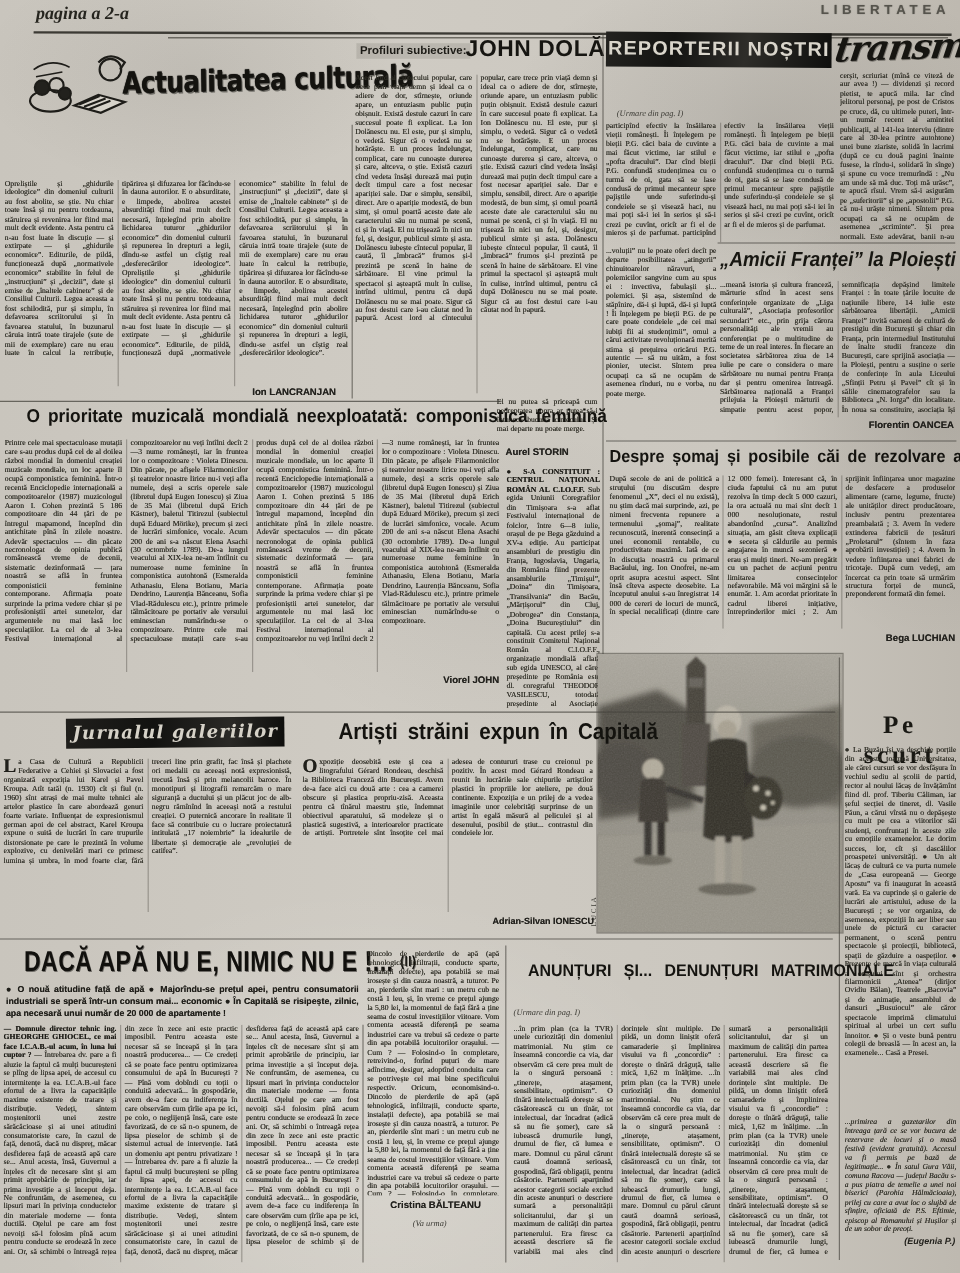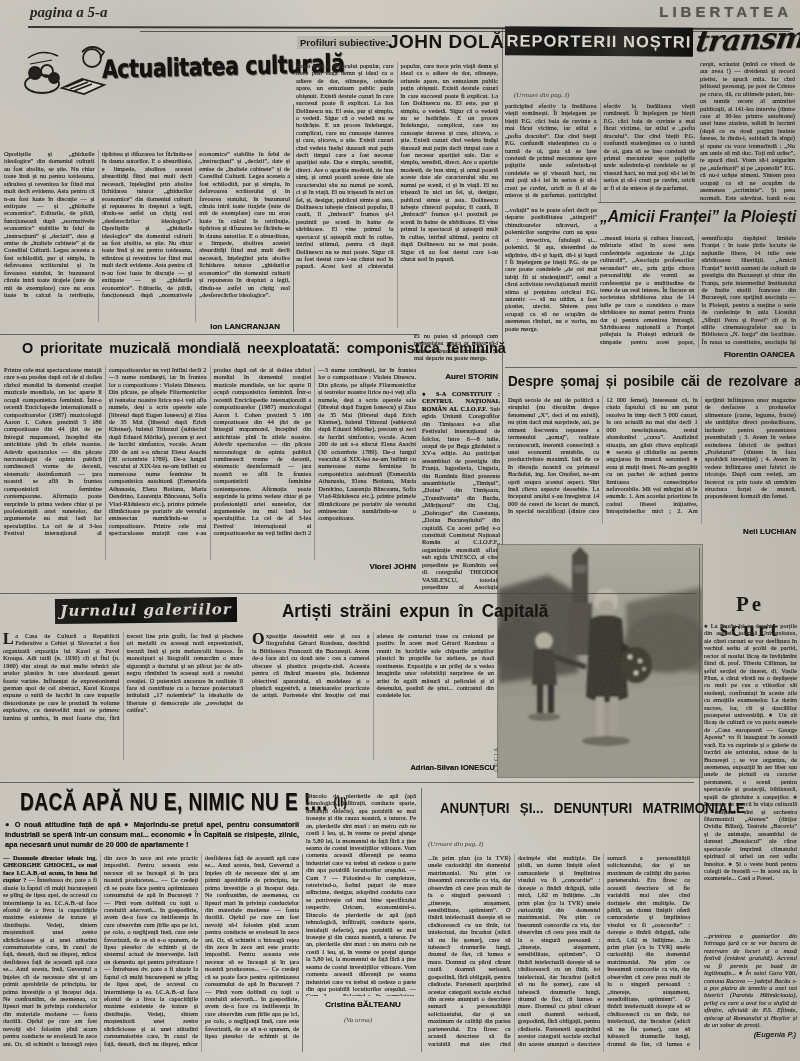--- a/index.html
+++ b/index.html
@@ -18,21 +18,21 @@
   .tiny b{color:#1d1c18;}
   .cols2{columns:2;column-gap:7px;column-rule:1px solid rgba(90,87,79,.45);}
   .cols3{columns:3;column-gap:7px;column-rule:1px solid rgba(90,87,79,.45);}
   .cols4{columns:4;column-gap:7px;column-rule:1px solid rgba(90,87,79,.45);}
   .rule-h{position:absolute;border-top:1px solid rgba(70,68,61,.75);height:0;}
   .rule-v{position:absolute;border-left:1px solid rgba(70,68,61,.65);width:0;}
   .byline{font-family:"Liberation Sans",sans-serif;font-weight:bold;font-size:8px;
     text-align:right;color:#22211d;text-shadow:0 0 .4px rgba(34,33,29,.7);}
   .note{font-style:italic;font-size:7px;color:#3a3933;}
   .page-label{font-size:15px;font-weight:bold;font-style:italic;color:#26251f;}
-  .paper-name{font-family:"Liberation Sans",sans-serif;font-weight:bold;font-size:15px;
+  .paper-name{font-family:"Liberation Sans",sans-serif;font-weight:bold;font-size:11px;
     letter-spacing:4px;color:#44433c;opacity:.85;text-shadow:0 0 1px rgba(60,58,50,.6);}
   .mast-rule{border-top:2.5px solid #3c3a34;transform:rotate(.15deg);}
   .mast-rule2{border-top:1px solid #55534b;}
   .banner-text{font-family:"DejaVu Sans",sans-serif;font-weight:900;font-size:25px;
     color:#14130f;letter-spacing:-.5px;white-space:nowrap;transform:scaleX(.82) rotate(-1.2deg);
     transform-origin:left center;text-shadow:1.2px 1.2px 0 rgba(20,19,15,.45), 0 0 1px #000;}
   .h-umbra{font-size:28px;font-weight:bold;color:#191813;word-spacing:9px;white-space:nowrap;
     text-shadow:.6px .6px 0 rgba(25,24,19,.5);}
   .kicker{font-family:"Liberation Sans",sans-serif;font-weight:bold;font-size:9.5px;color:#1c1b16;
     background:rgba(40,38,33,.12);padding:1px 3px;}
@@ -72,21 +72,21 @@
     transform-origin:left top;white-space:nowrap;}
   .dc{float:left;font-size:16px;line-height:13px;font-weight:bold;margin-right:1.5px;color:#201f1a;}
   .it{font-style:italic;}
   .sig{font-family:"Liberation Sans",sans-serif;font-weight:bold;font-style:italic;font-size:7.5px;text-align:right;color:#23221d;}
 </style>
 </head>
 <body>
 
 <div class="page">
 
-  <div class="abs page-label" style="left:30px;top:4px;">pagina a 5-a</div>
+  <div class="abs page-label" style="left:30px;top:4px;">pagina a 2-a</div>
   <div class="abs paper-name" style="right:8px;top:3px;">LIBERTATEA</div>
   <div class="abs mast-rule" style="left:28px;top:27px;width:765px;"></div>
   <div class="abs mast-rule2" style="left:140px;top:31px;width:650px;"></div>
 
   <div class="abs" style="left:22px;top:40px;width:92px;height:58px;">
     <svg width="92" height="58" viewBox="0 0 92 58">
       <g stroke="#1e1d19" fill="none" stroke-width="1.8">
         <ellipse cx="20" cy="44" rx="17" ry="9"></ellipse>
         <circle cx="13" cy="33" r="6" fill="#22211d"></circle>
         <circle cx="25" cy="31" r="6"></circle>
@@ -104,21 +104,21 @@
 
   <div class="abs tiny cols3" style="left:4px;top:150px;width:286px;height:172px;">Opreliștile și „ghidurile ideologice” din domeniul culturii au fost abolite, se știe. Nu chiar toate însă și nu pentru totdeauna, stăruirea și revenirea lor fiind mai mult decît evidente. Asta pentru că n-au fost luate în discuție — și extirpate — și „ghidurile economice”. Editurile, de pildă, funcționează după „normativele economice” stabilite în felul de „instrucțiuni” și „decizii”, date și emise de „înaltele cabinete” și de Consiliul Culturii. Legea aceasta a fost schilodită, pur și simplu, în defavoarea scriitorului și în favoarea statului, în buzunarul căruia intră toate tirajele (sute de mii de exemplare) care nu erau luate în calcul la retribuție, tipărirea și difuzarea lor făcîndu-se în dauna autorilor. E o absurditate, e limpede, abolirea acestei absurdități fiind mai mult decît necesară, înțelegînd prin abolire lichidarea tuturor „ghidurilor economice” din domeniul culturii și repunerea în drepturi a legii, dîndu-se astfel un cîștig real „desferecărilor ideologice”. Opreliștile și „ghidurile ideologice” din domeniul culturii au fost abolite, se știe. Nu chiar toate însă și nu pentru totdeauna, stăruirea și revenirea lor fiind mai mult decît evidente. Asta pentru că n-au fost luate în discuție — și extirpate — și „ghidurile economice”. Editurile, de pildă, funcționează după „normativele economice” stabilite în felul de „instrucțiuni” și „decizii”, date și emise de „înaltele cabinete” și de Consiliul Culturii. Legea aceasta a fost schilodită, pur și simplu, în defavoarea scriitorului și în favoarea statului, în buzunarul căruia intră toate tirajele (sute de mii de exemplare) care nu erau luate în calcul la retribuție, tipărirea și difuzarea lor făcîndu-se în dauna autorilor. E o absurditate, e limpede, abolirea acestei absurdități fiind mai mult decît necesară, înțelegînd prin abolire lichidarea tuturor „ghidurilor economice” din domeniul culturii și repunerea în drepturi a legii, dîndu-se astfel un cîștig real „desferecărilor ideologice”.</div>
   <div class="abs byline" style="left:140px;top:322px;width:140px;">Ion LANCRANJAN</div>
 
   <div class="rule-v" style="left:293px;top:104px;height:228px;"></div>
 
   <span class="abs kicker" style="left:297px;top:36px;">Profiluri subiective:</span>
   <div class="abs h-dolanescu" style="left:388px;top:31px;">JOHN DOLĂNESCU</div>
   <div class="abs tiny cols2" style="left:296px;top:62px;width:202px;height:266px;">Acest lord al cîntecului popular, care trece prin viață demn și ideal ca o adiere de dor, stîrnește, oriunde apare, un entuziasm public puțin obișnuit. Există destule cazuri în care succesul poate fi explicat. La Ion Dolănescu nu. El este, pur și simplu, o vedetă. Sigur că o vedetă nu se hotărăște. E un proces îndelungat, complicat, care nu cunoaște durerea și care, altceva, o știe. Există cazuri cînd vedeta însăși durează mai puțin decît timpul care a fost necesar apariției sale. Dar e simplu, sensibil, direct. Are o apariție modestă, de bun simț, și omul poartă aceste date ale caracterului său nu numai pe scenă, ci și în viață. El nu trișează în nici un fel, și, desigur, publicul simte și asta. Dolănescu iubește cîntecul popular, îl caută, îl „îmbracă” frumos și-l prezintă pe scenă în haine de sărbătoare. El vine primul la spectacol și așteaptă mult în culise, intrînd ultimul, pentru că după Dolănescu nu se mai poate. Sigur că au fost destui care i-au căutat nod în papură. Acest lord al cîntecului popular, care trece prin viață demn și ideal ca o adiere de dor, stîrnește, oriunde apare, un entuziasm public puțin obișnuit. Există destule cazuri în care succesul poate fi explicat. La Ion Dolănescu nu. El este, pur și simplu, o vedetă. Sigur că o vedetă nu se hotărăște. E un proces îndelungat, complicat, care nu cunoaște durerea și care, altceva, o știe. Există cazuri cînd vedeta însăși durează mai puțin decît timpul care a fost necesar apariției sale. Dar e simplu, sensibil, direct. Are o apariție modestă, de bun simț, și omul poartă aceste date ale caracterului său nu numai pe scenă, ci și în viață. El nu trișează în nici un fel, și, desigur, publicul simte și asta. Dolănescu iubește cîntecul popular, îl caută, îl „îmbracă” frumos și-l prezintă pe scenă în haine de sărbătoare. El vine primul la spectacol și așteaptă mult în culise, intrînd ultimul, pentru că după Dolănescu nu se mai poate. Sigur că au fost destui care i-au căutat nod în papură.</div>
   <div class="abs tiny" style="left:414px;top:332px;width:84px;height:38px;">El nu putea să priceapă cum nedreptatea unora ar putea să-i întunece bucuria cîntecului. Și mai departe nu poate merge.</div>
-  <div class="abs byline" style="left:408px;top:372px;width:90px;">Aurel STORIN</div>
+  <div class="abs byline" style="left:384px;top:372px;width:90px;">Aurel STORIN</div>
 
   <div class="rule-v" style="left:502px;top:28px;height:562px;"></div>
 
   <div class="abs rep-box" style="left:505px;top:27px;width:188px;height:29px;">REPORTERII NOȘTRI</div>
   <div class="abs transmit" style="left:696px;top:22px;">transmit</div>
 
   <div class="abs note" style="left:514px;top:91px;">(Urmare din pag. I)</div>
   <div class="abs tiny cols2" style="left:505px;top:102px;width:190px;height:100px;">participînd efectiv la însăilarea vieții românești. Îi înțelegem pe bieții P.G. căci baia de cuvinte a mai făcut victime, iar stilul e „pofta dracului”. Dar cînd bieții P.G. confundă studențimea cu o turmă de oi, gata să se lase condusă de primul mecanteur spre pajiștile unde suferindu-și condeiele se și visează haci, nu mai poți să-i iei în serios și să-i crezi pe cuvînt, oricît ar fi el de mieros și de parfumat. participînd efectiv la însăilarea vieții românești. Îi înțelegem pe bieții P.G. căci baia de cuvinte a mai făcut victime, iar stilul e „pofta dracului”. Dar cînd bieții P.G. confundă studențimea cu o turmă de oi, gata să se lase condusă de primul mecanteur spre pajiștile unde suferindu-și condeiele se și visează haci, nu mai poți să-i iei în serios și să-i crezi pe cuvînt, oricît ar fi el de mieros și de parfumat.</div>
   <div class="abs tiny" style="left:700px;top:60px;width:95px;height:140px;">cerșit, scriuriat (mînă ce viteză de aur avea !) — dividenzi și record pietist, te apucă mila. Iar cînd jelitorul personaj, pe post de Cristos pe cruce, dă, cu ultimele puteri, într-un număr recent al amintitei publicații, al 141-lea interviu (dintre care al 30-lea printre autohtone) unei bune ziariste, solidă în lacrimi (după ce cu două pagini înainte fusese, la rîndu-i, solidară în sînge) și spune cu voce tremurîndă : „Nu am unde să mă duc. Toți mă urăsc”, te apucă rîsul. Vrem să-i asigurăm pe „suferitorii” și pe „apostolii” P.G. că nu-i urăște nimeni. Sîntem prea ocupați ca să ne ocupăm de asemenea „scriminte”. Și prea normali. Este adevărat, banii n-au miros, dar unele condeie ?</div>
   <div class="abs tiny" style="left:505px;top:206px;width:92px;height:158px;">...voluții” nu le poate oferi decît pe departe posibilitatea „atingerii” chinuitoarelor năravuri, a polemicilor sangvine cum au spus ei : invectiva, fabulașii și... polemici. Și așa, sistemînd de stăpînire, dă-i și luptă, dă-i și luptă ! Îi înțelegem pe bieții P.G. de pe care poate condeiele „de cei mai iubiți fii ai studențimii”, omul a cărui activitate revoluționară merită stima și prețuirea oricărui P.G. autentic — să nu uităm, a fost pionier, utecist. Sîntem prea ocupați ca să ne ocupăm de asemenea rînduri, nu e vorba, nu poate merge.</div>
@@ -131,21 +131,21 @@
   <div class="rule-h" style="left:0px;top:334px;width:418px;"></div>
   <div class="abs h-componistica" style="left:22px;top:339px;">O prioritate muzicală mondială neexploatată: componistica feminină</div>
   <div class="abs tiny cols4" style="left:4px;top:366px;width:412px;height:194px;">Printre cele mai spectaculoase mutații care s-au produs după cel de al doilea război mondial în domeniul creației muzicale mondiale, un loc aparte îl ocupă componistica feminină. Într-o recentă Enciclopedie internațională a compozitoarelor (1987) muzicologul Aaron I. Cohen prezintă 5 186 compozitoare din 44 țări de pe întregul mapamond, începînd din antichitate pînă în zilele noastre. Adevăr spectaculos — din păcate necronologat de opinia publică românească vreme de decenii, sistematic dezinformată — țara noastră se află în fruntea componisticii feminine contemporane. Afirmația poate surprinde la prima vedere chiar și pe profesioniștii artei sunetelor, dar argumentele nu mai lasă loc speculațiilor. La cel de al 3-lea Festival internațional al compozitoarelor nu veți întîlni decît 2—3 nume românești, iar în fruntea lor o compozitoare : Violeta Dinescu. Din păcate, pe afișele Filarmonicilor și teatrelor noastre lirice nu-i veți afla numele, deși a scris operele sale (libretul după Eugen Ionescu) și Ziua de 35 Mai (libretul după Erich Kästner), baletul Titirezul (subiectul după Eduard Mörike), precum și zeci de lucrări simfonice, vocale. Acum 200 de ani s-a născut Elena Asachi (30 octombrie 1789). De-a lungul veacului al XIX-lea ne-am întîlnit cu numeroase nume feminine în componistica autohtonă (Esmeralda Athanasiu, Elena Botianu, Maria Dendrino, Laurenția Bănceanu, Sofia Vlad-Rădulescu etc.), printre primele tălmăcitoare pe portativ ale versului eminescian numărîndu-se o compozitoare. Printre cele mai spectaculoase mutații care s-au produs după cel de al doilea război mondial în domeniul creației muzicale mondiale, un loc aparte îl ocupă componistica feminină. Într-o recentă Enciclopedie internațională a compozitoarelor (1987) muzicologul Aaron I. Cohen prezintă 5 186 compozitoare din 44 țări de pe întregul mapamond, începînd din antichitate pînă în zilele noastre. Adevăr spectaculos — din păcate necronologat de opinia publică românească vreme de decenii, sistematic dezinformată — țara noastră se află în fruntea componisticii feminine contemporane. Afirmația poate surprinde la prima vedere chiar și pe profesioniștii artei sunetelor, dar argumentele nu mai lasă loc speculațiilor. La cel de al 3-lea Festival internațional al compozitoarelor nu veți întîlni decît 2—3 nume românești, iar în fruntea lor o compozitoare : Violeta Dinescu. Din păcate, pe afișele Filarmonicilor și teatrelor noastre lirice nu-i veți afla numele, deși a scris operele sale (libretul după Eugen Ionescu) și Ziua de 35 Mai (libretul după Erich Kästner), baletul Titirezul (subiectul după Eduard Mörike), precum și zeci de lucrări simfonice, vocale. Acum 200 de ani s-a născut Elena Asachi (30 octombrie 1789). De-a lungul veacului al XIX-lea ne-am întîlnit cu numeroase nume feminine în componistica autohtonă (Esmeralda Athanasiu, Elena Botianu, Maria Dendrino, Laurenția Bănceanu, Sofia Vlad-Rădulescu etc.), printre primele tălmăcitoare pe portativ ale versului eminescian numărîndu-se o compozitoare.</div>
   <div class="abs byline" style="left:326px;top:562px;width:90px;">Viorel JOHN</div>
 
   <div class="abs tiny" style="left:422px;top:390px;width:78px;height:200px;"><b>● S-A CONSTITUIT : CENTRUL NAȚIONAL ROMÂN AL C.I.O.F.F.</b> <span>Sub egida Uniunii Coregrafilor din Timișoara s-a aflat Festivalul internațional de folclor, între 6—8 iulie, orașul de pe Bega găzduind a XV-a ediție. Au participat ansambluri de prestigiu din Franța, Iugoslavia, Ungaria, din România fiind prezente ansamblurile „Timișul”, „Doina” din Timișoara, „Transilvania” din Bacău, „Mărțișorul” din Cluj, „Dobrogea” din Constanța, „Doina Bucureștiului” din capitală. Cu acest prilej s-a constituit Comitetul Național Român al C.I.O.F.F., organizație mondială aflată sub egida UNESCO, al cărei președinte pe România este dl. coregraful THEODOR VASILESCU, totodată președinte al Asociației Coregrafilor Ansamblurilor Folclorice din România, pe care îl vom cunoaște în noua calitate, dorindu-i împlinirea proiectelor, prezența țării noastre pe meridianele lumii.</span></div>
 
   <div class="rule-h" style="left:505px;top:367px;width:292px;"></div>
   <div class="abs h-somaj" style="left:508px;top:373px;">Despre șomaj și posibile căi de rezolvare a acestuia</div>
   <div class="abs tiny cols3" style="left:508px;top:396px;width:288px;height:128px;">După secole de ani de politică a struțului (nu discutăm despre fenomenul „X”, deci el nu există), nu știm dacă mai surprinde, azi, pe nimeni frecventa repunere a termenului „șomaj”, realitate recunoscută, inerentă consecință a unei economii rentabile, cu productivitate maximă. Iată de ce în discuția noastră cu primarul Bacăului, ing. Ion Onofrei, ne-am oprit asupra acestui aspect. Sînt însă cîteva aspecte deosebite. La începutul anului s-au înregistrat 14 000 de cereri de locuri de muncă, în special necalificați (dintre care 12 000 femei). Interesant că, în ciuda faptului că nu am putut rezolva în timp decît 5 000 cazuri, la ora actuală nu mai sînt decît 1 000 nesoluționate, restul abandonînd „cursa”. Analizînd situația, am găsit cîteva explicații ● seceta și căldurile au permis angajarea în muncă sezonieră ● erau și mulți tineri. Ne-am pregătit cu un pachet de acțiuni pentru limitarea consecințelor nefavorabile. Mă voi mărgini să le enumăr. 1. Am acordat prioritate în cadrul liberei inițiative, întreprinderilor mici ; 2. Am sprijinit înființarea unor magazine de desfacere a produselor alimentare (carne, legume, fructe) ale unităților direct producătoare, inclusiv pentru prezentarea preambalată ; 3. Avem în vedere extinderea fabricii de țesături „Proletarul” (sîntem în faza aprobării investiției) ; 4. Avem în vedere înființarea unei fabrici de tricotaje. După cum vedeți, am încercat ca prin toate să urmărim structura forței de muncă, preponderent formată din femei.</div>
-  <div class="abs byline" style="left:706px;top:527px;width:90px;">Nell LUCHIAN</div>
+  <div class="abs byline" style="left:706px;top:527px;width:90px;">Bega LUCHIAN</div>
 
   <div class="abs" style="left:498px;top:545px;width:204px;height:232px;outline:1px solid rgba(60,58,50,.5);">
     <svg width="204" height="232" viewBox="0 0 204 232">
       <defs>
         <filter id="b1">
             <feGaussianBlur stdDeviation="1.1"></feGaussianBlur>
           </filter>
         <filter id="b2">
             <feGaussianBlur stdDeviation="2.6"></feGaussianBlur>
           </filter>

